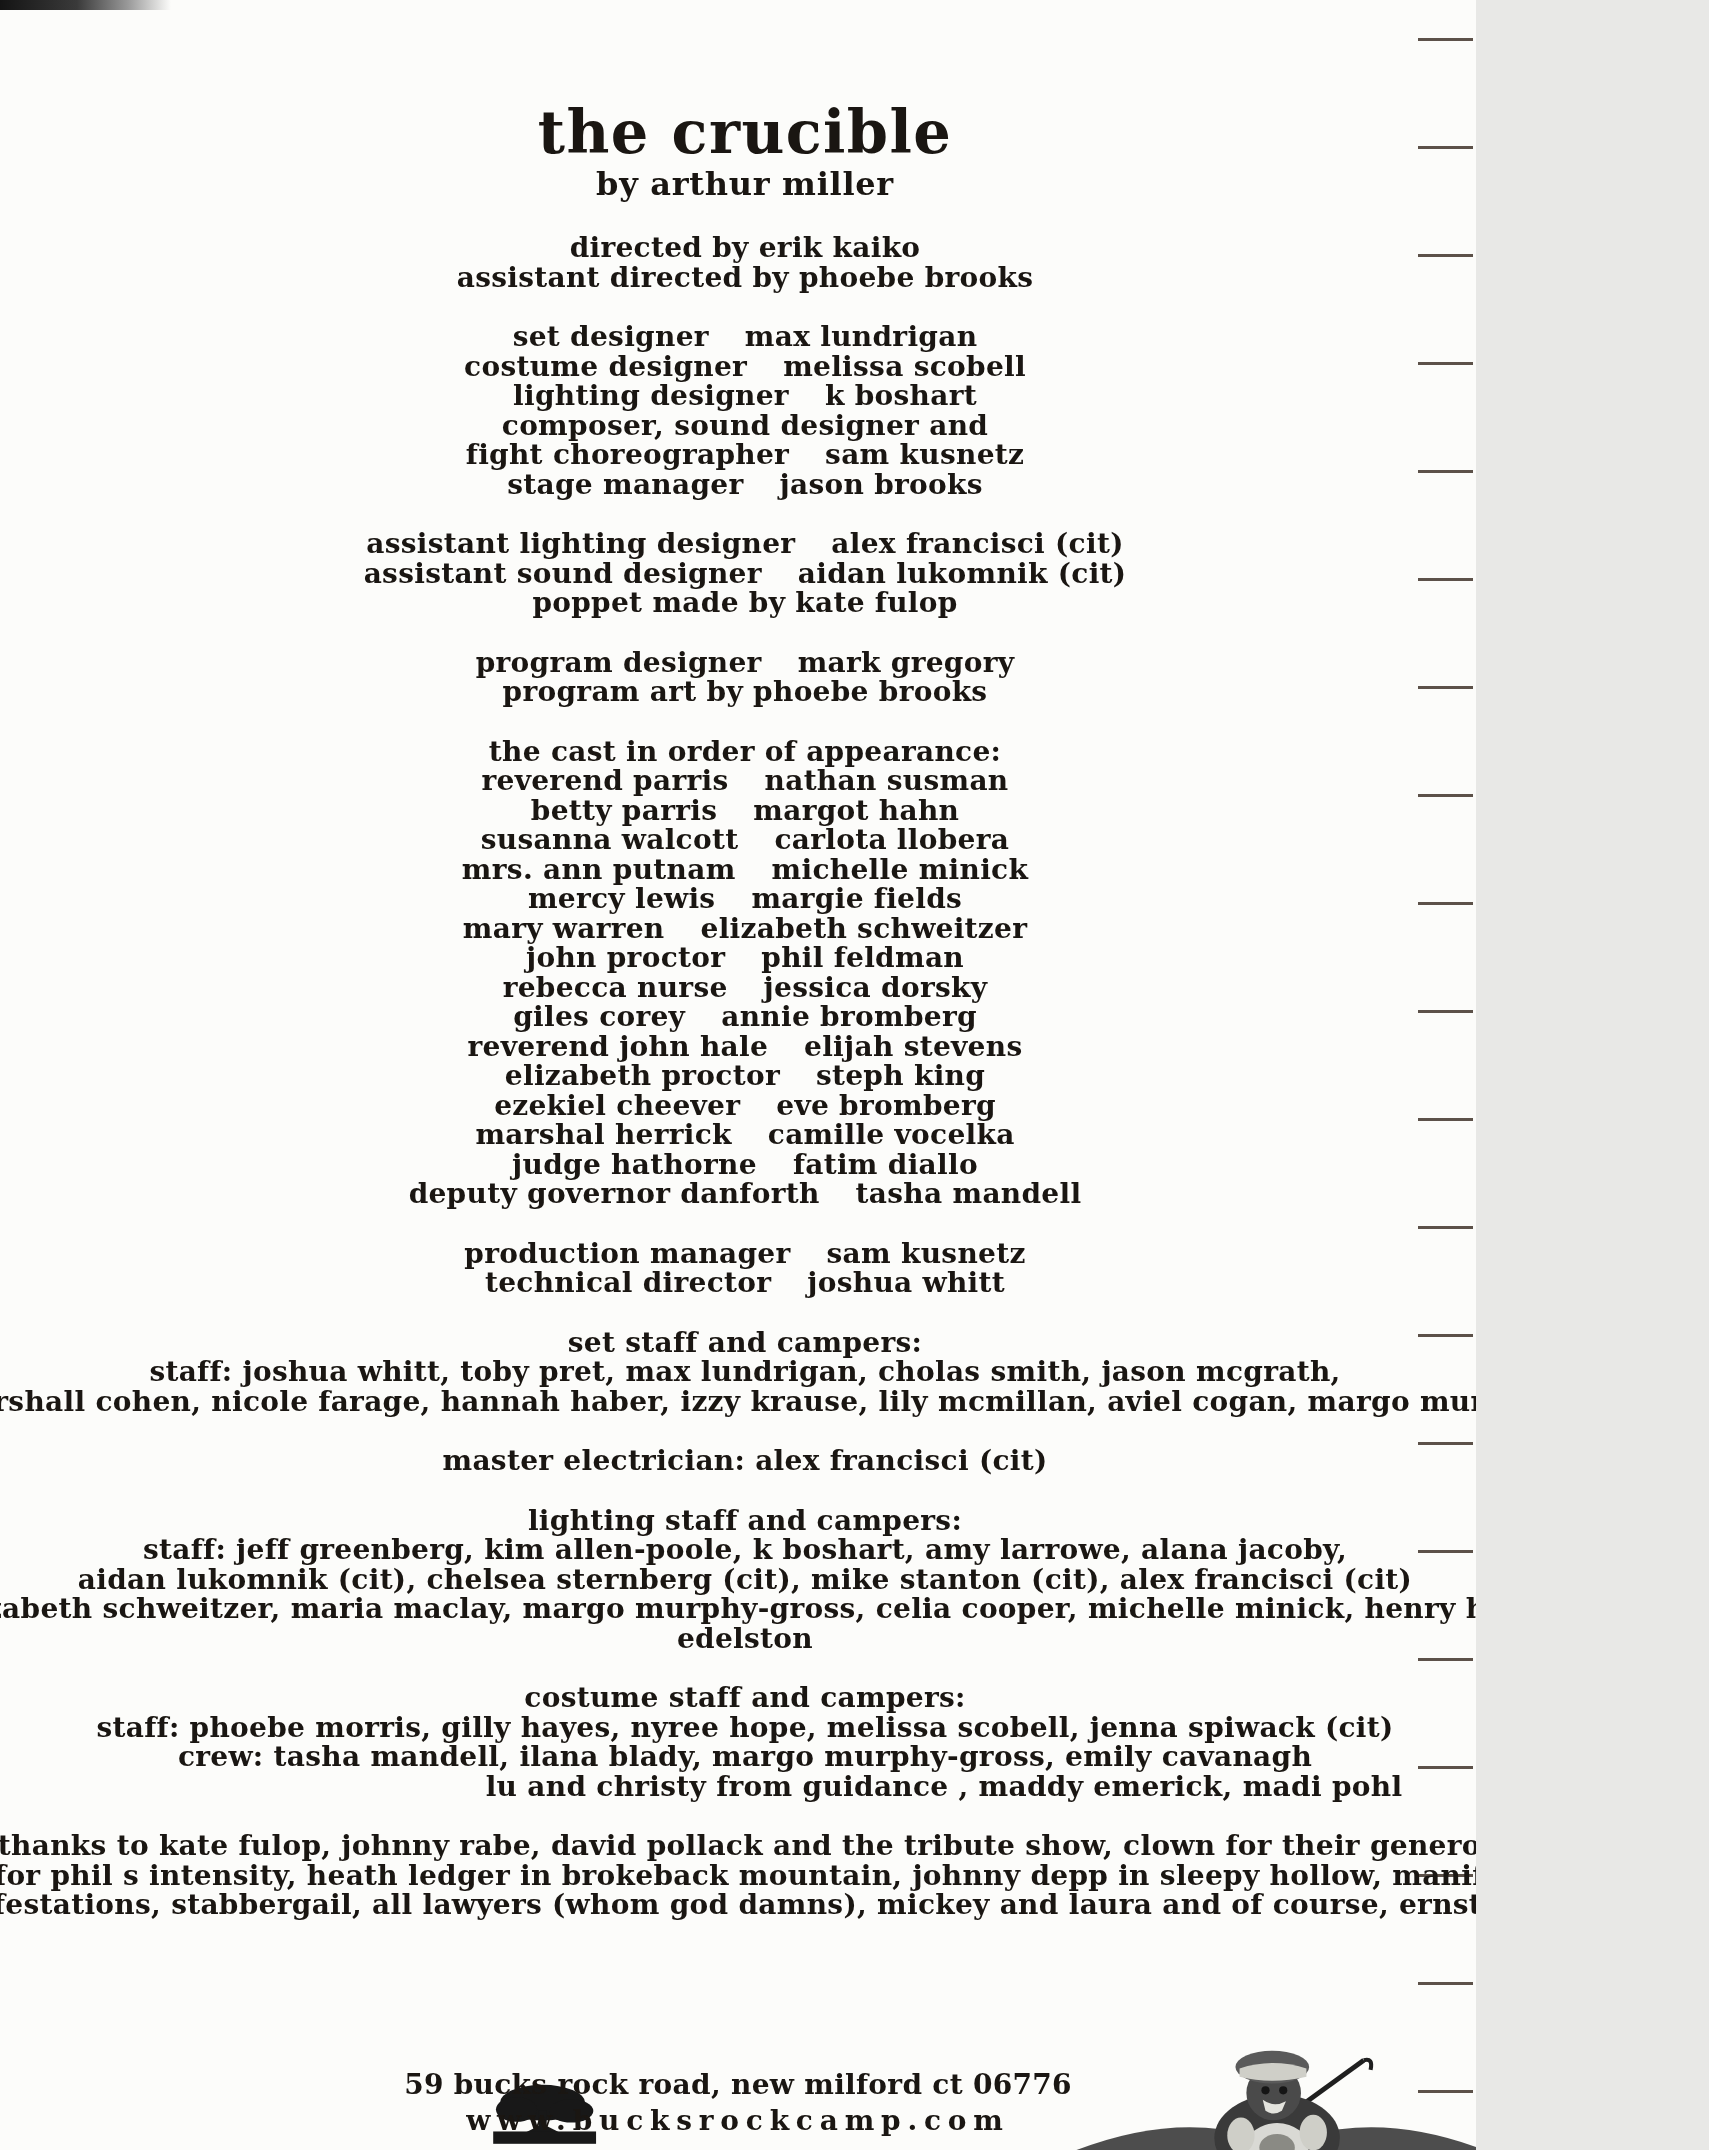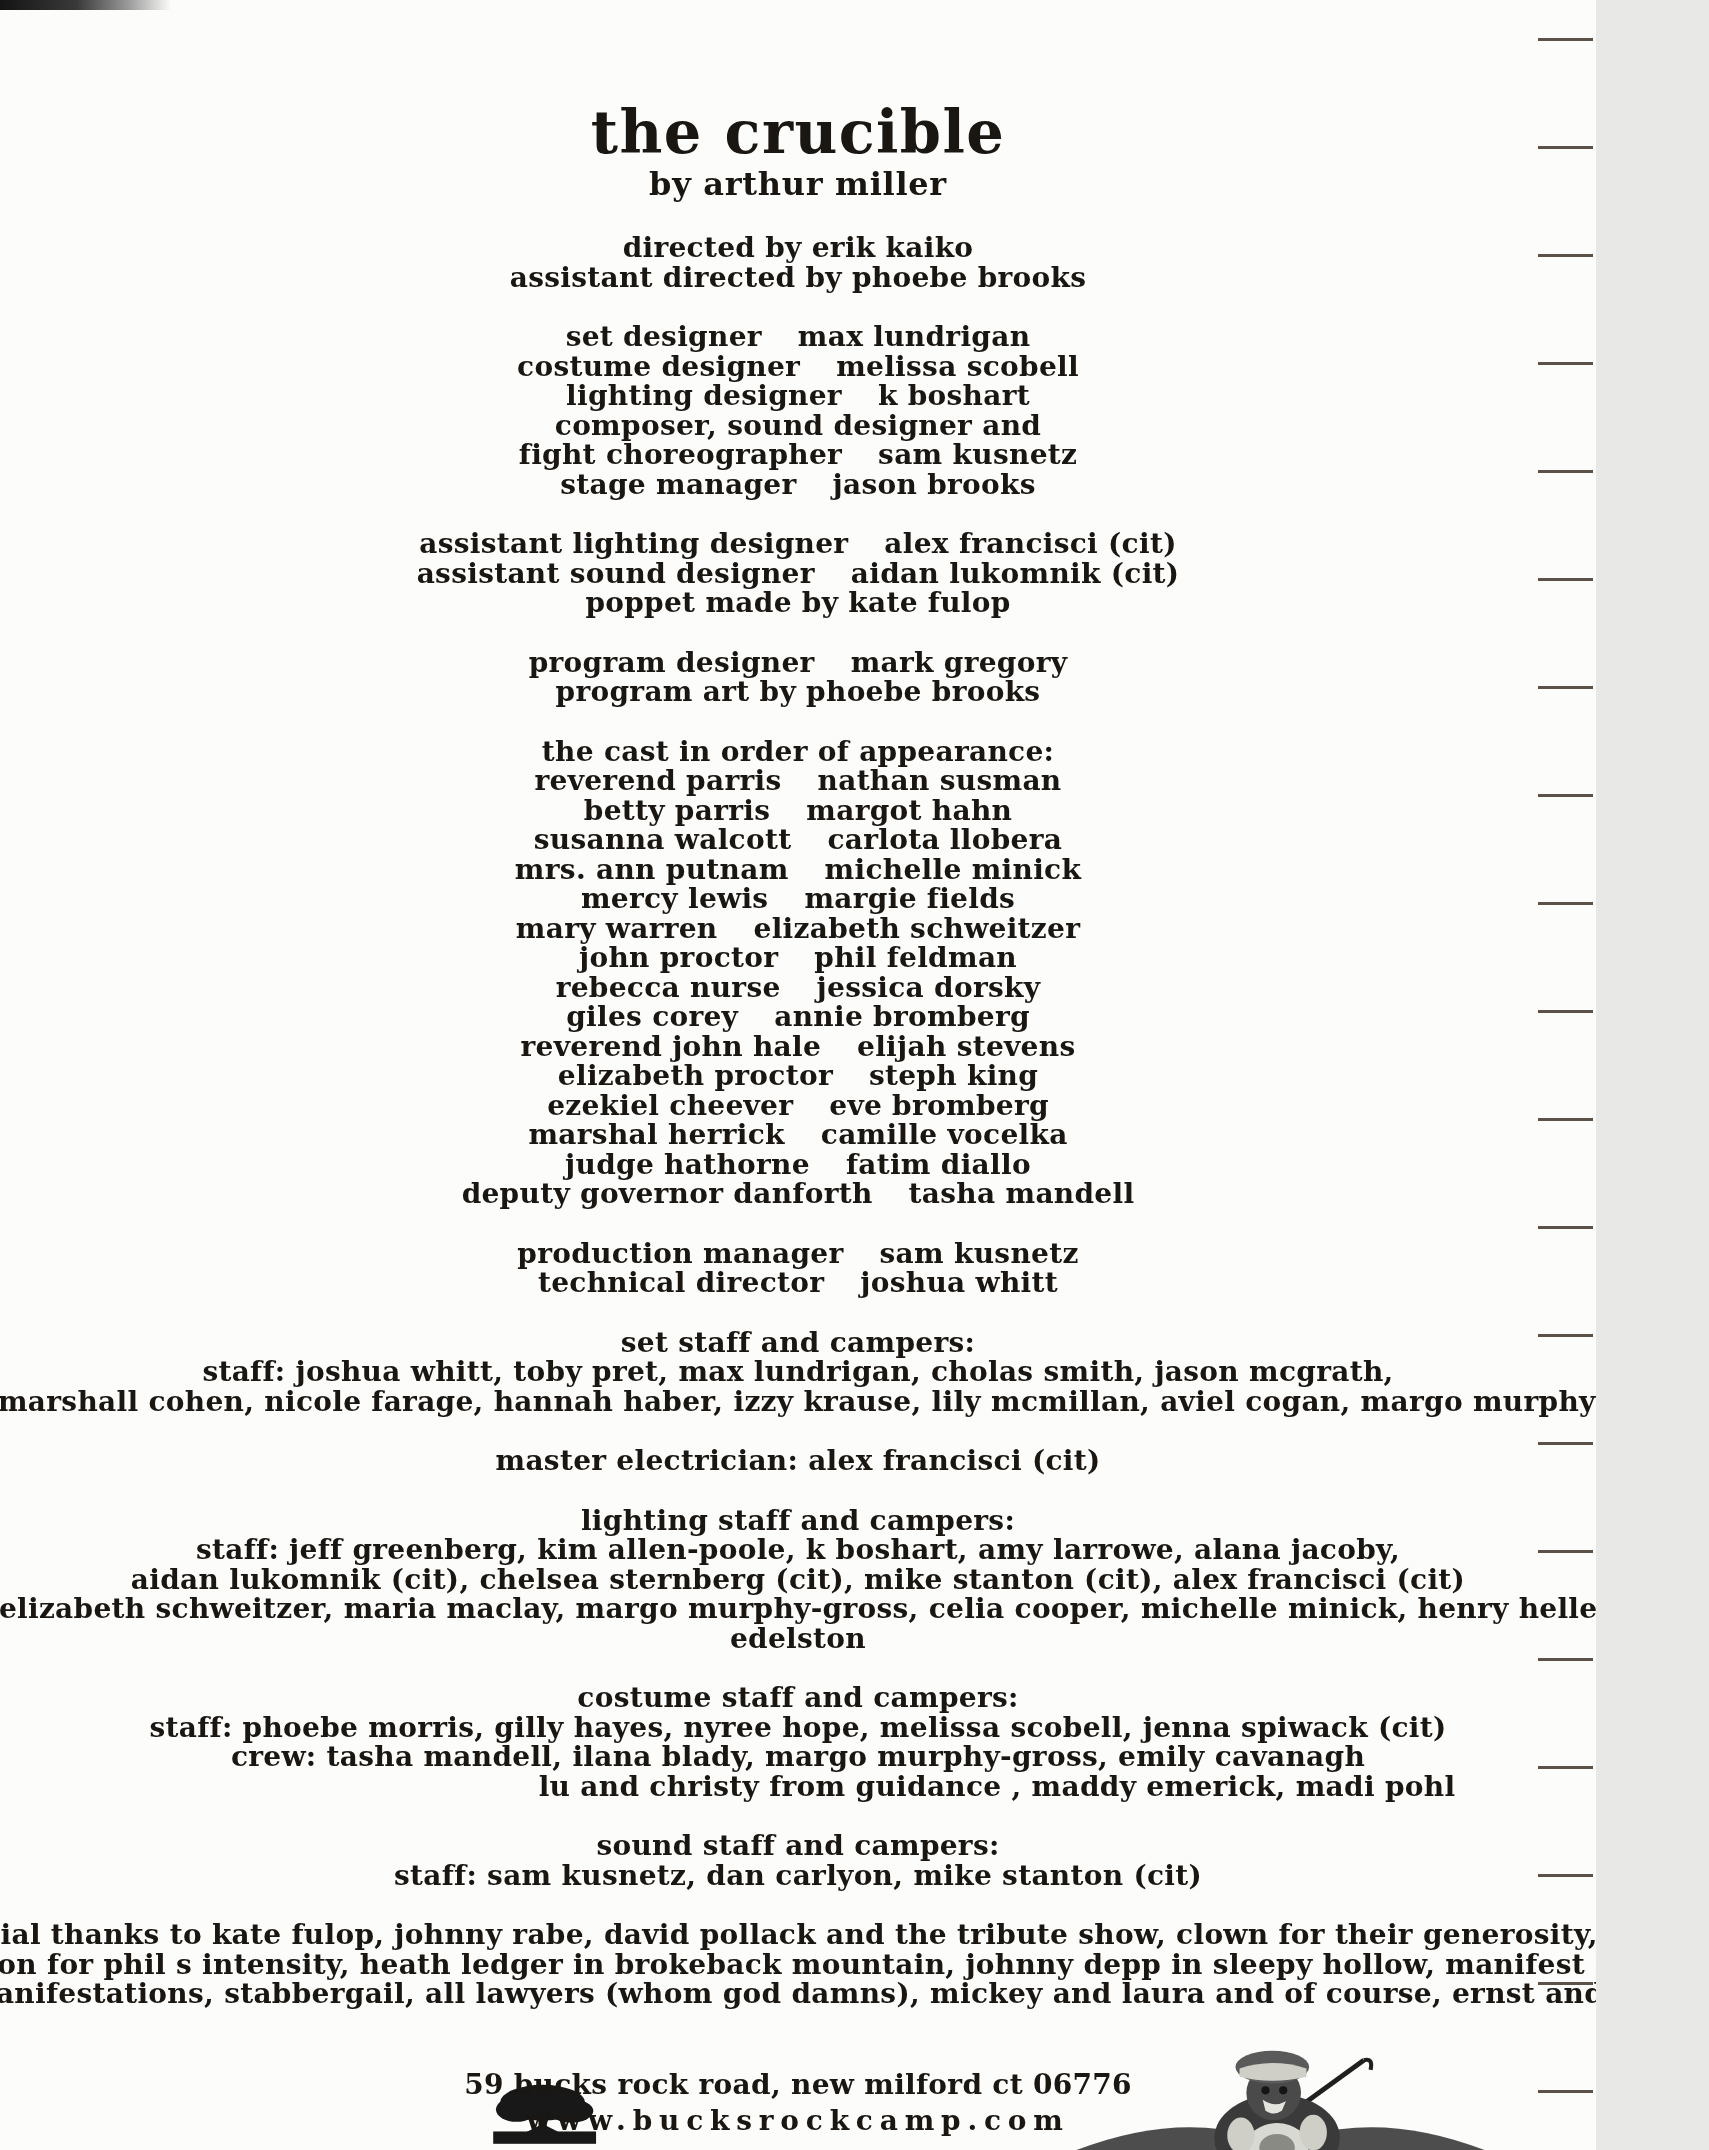--- a/index.html
+++ b/index.html
@@ -1,23 +1,24 @@
 <!DOCTYPE html>
 <html style="font-size:11px"><head>
 <meta charset="utf-8">
 <style>
   html,body{margin:0;padding:0;background:#e8e8e6;}
   .page{
     position:relative;
-    width:1596px;height:2151px;
+    width:1462px;height:2151px;
     background:#fcfcfa;
     overflow:hidden;
     font-family:"DejaVu Serif", serif;
     font-weight:bold;
     color:#1a1612;
+    padding-left:14px;
   }
   .content{
     position:relative;
     padding-top:101px;
     width:100%;
   }
   .line{
     display:flex;
     justify-content:center;
     white-space:nowrap;
@@ -203,24 +204,20 @@
       <div class="line">edelston</div>
     </div>
 
     <div class="sect">
       <div class="line">costume staff and campers:</div>
       <div class="line">staff: phoebe morris, gilly hayes, nyree hope, melissa scobell, jenna spiwack (cit)</div>
       <div class="line">crew: tasha mandell, ilana blady, margo murphy-gross, emily cavanagh</div>
       <div class="line shift-right">lu and christy from guidance , maddy emerick, madi pohl</div>
     </div>
 
-    <div class="sect">
-      <div class="line">sound staff and campers:</div>
-      <div class="line">staff: sam kusnetz, dan carlyon, mike stanton (cit)</div>
-    </div>
 
     <div class="sect">
       <div class="line">special thanks to kate fulop, johnny rabe, david pollack and the tribute show, clown for their generosity, dan</div>
       <div class="line">carlyon for phil s intensity, heath ledger in brokeback mountain, johnny depp in sleepy hollow, manifest in all</div>
       <div class="line">its manifestations, stabbergail, all lawyers (whom god damns), mickey and laura and of course, ernst and ilse.</div>
     </div>
 
   </div>
 
   <div class="footer">

